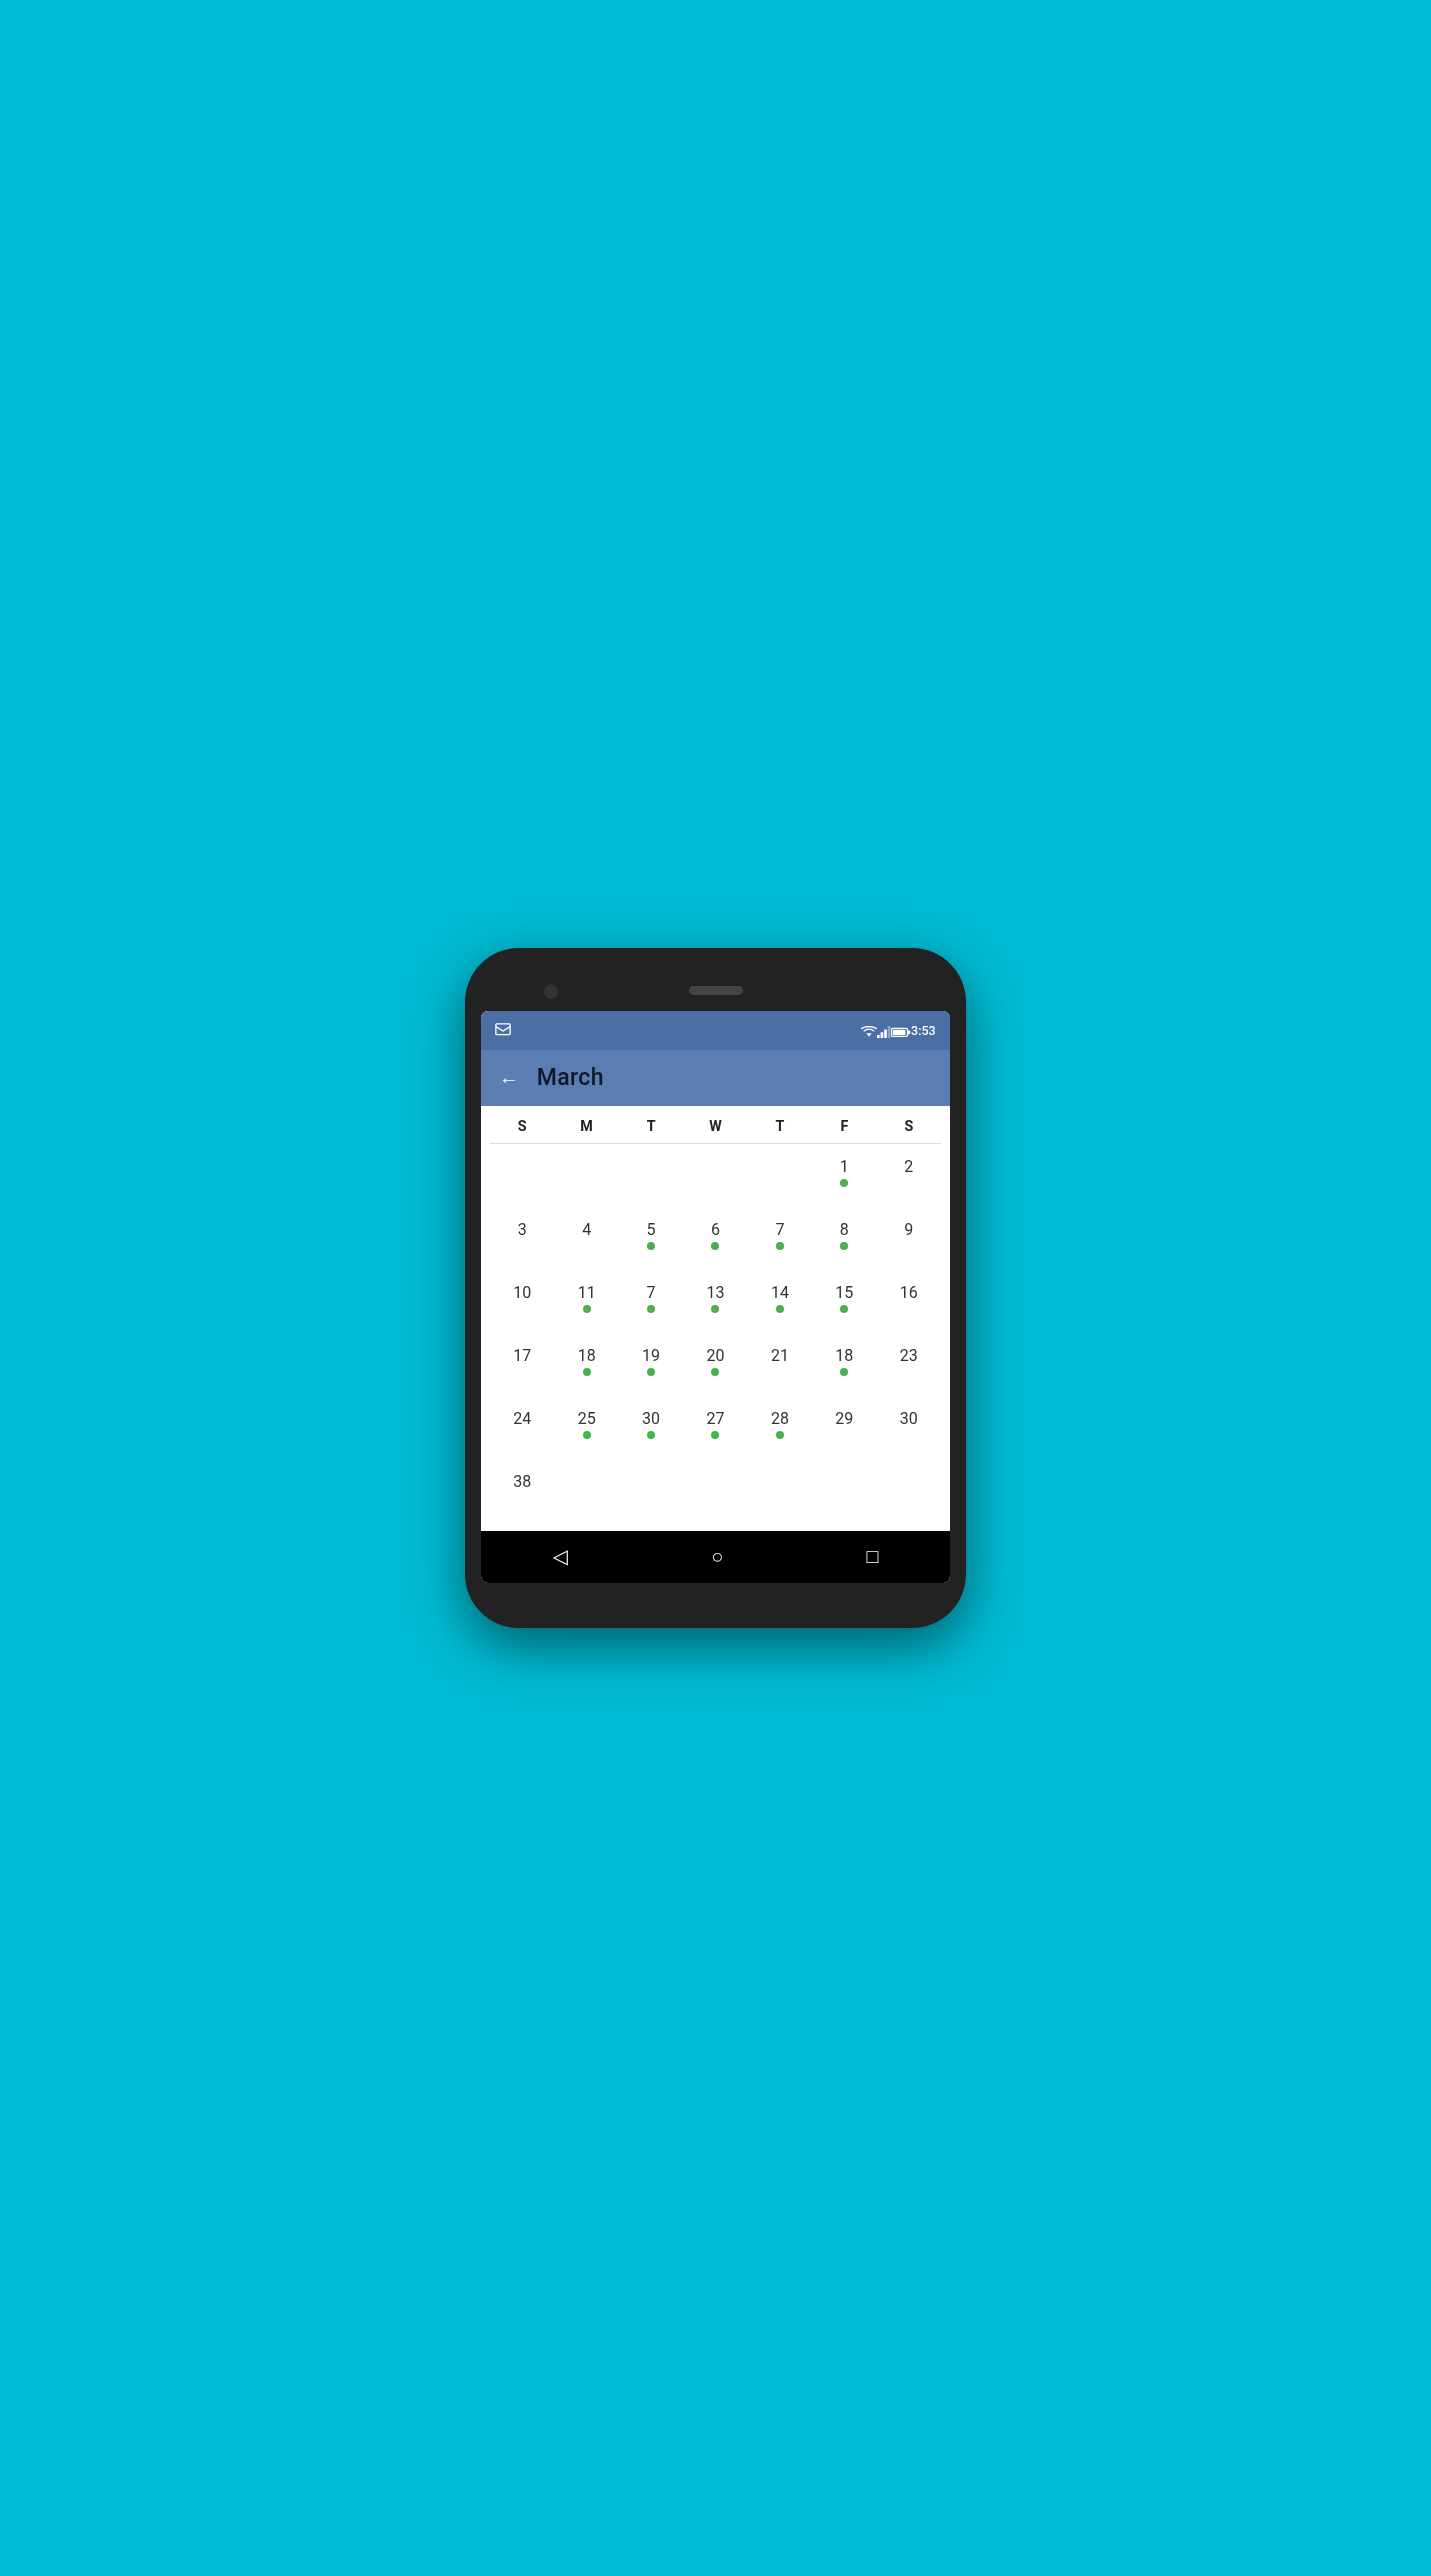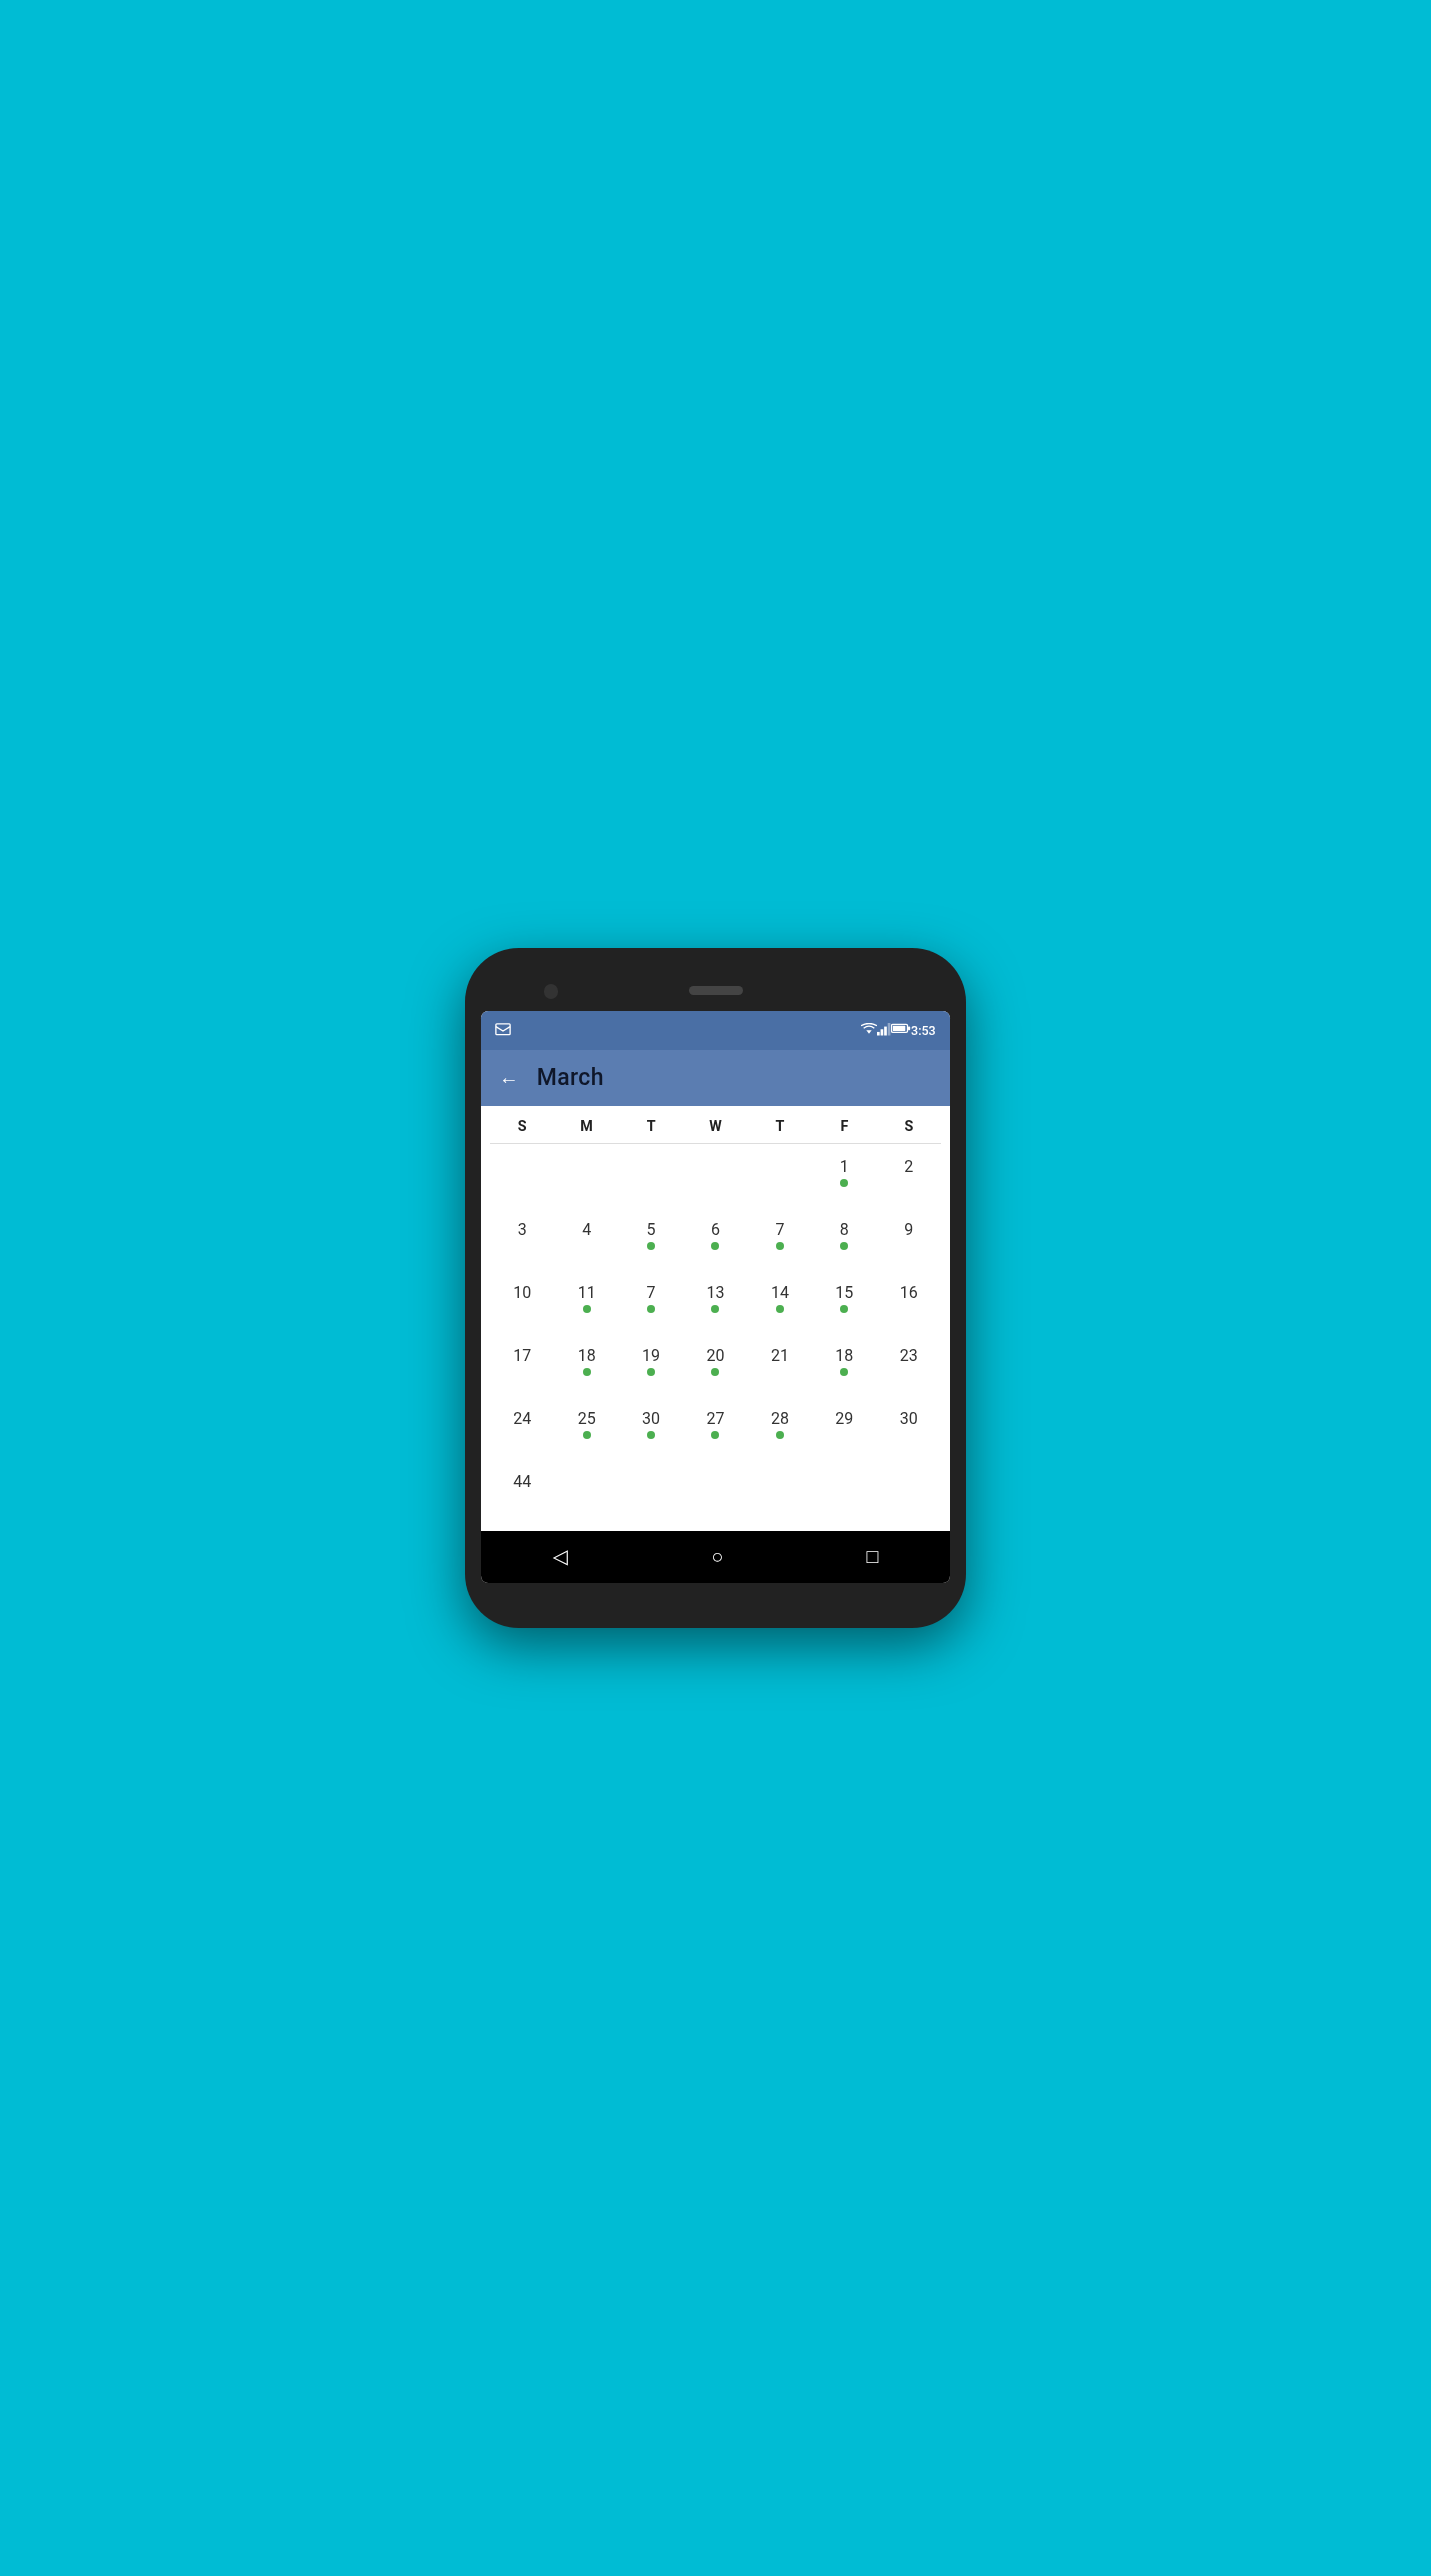--- a/index.html
+++ b/index.html
@@ -64,21 +64,21 @@
       height: 39px;
     }
 
     .status-left {
       display: flex;
       align-items: center;
     }
 
     .status-right {
       display: flex;
-      align-items: flex-start;
+      align-items: flex-end;
       gap: 0;
       color: white;
       font-size: 11.6px;
     }
 
     
     .app-header {
       background: #5B7DB1;
       display: flex;
       align-items: center;
@@ -402,21 +402,21 @@
             <span class="date-number">28</span>
             <div class="attendance-dot"></div>
           </div>
           <div class="calendar-cell">
             <span class="date-number">29</span>
           </div>
           <div class="calendar-cell">
             <span class="date-number">30</span>
           </div>
           <div class="calendar-cell">
-            <span class="date-number">44</span>
+            <span class="date-number">38</span>
           </div>
           <div class="calendar-cell empty"></div>
           <div class="calendar-cell empty"></div>
           <div class="calendar-cell empty"></div>
           <div class="calendar-cell empty"></div>
           <div class="calendar-cell empty"></div>
           <div class="calendar-cell empty"></div>
         </div>
     </div>
 

